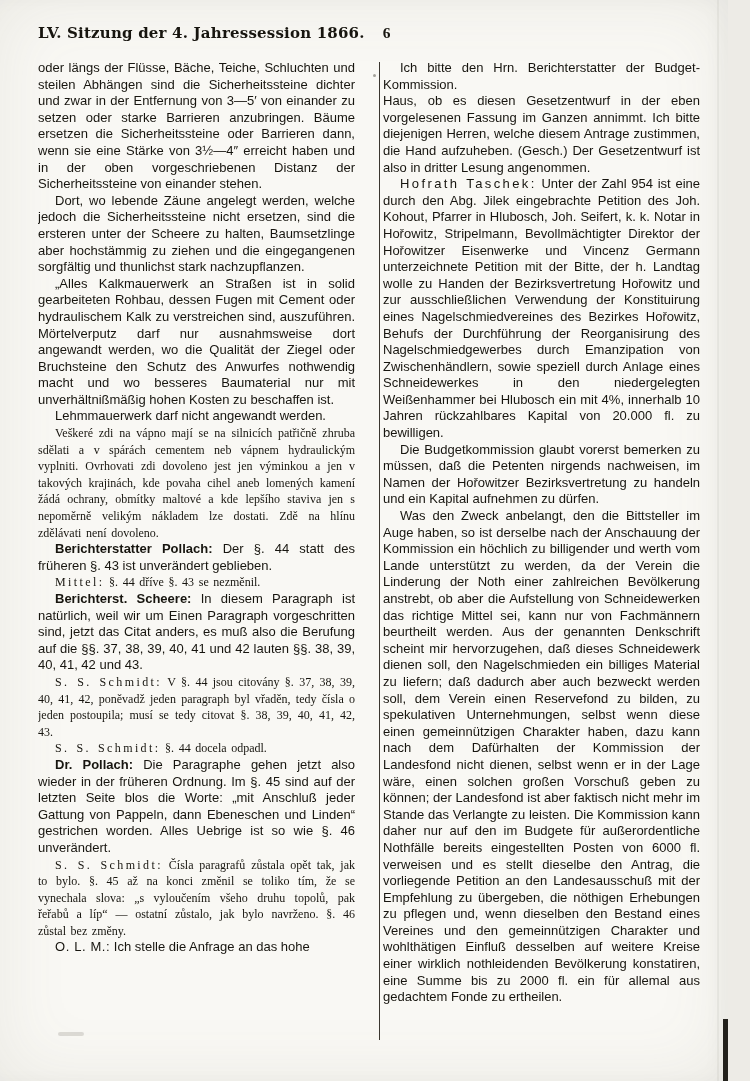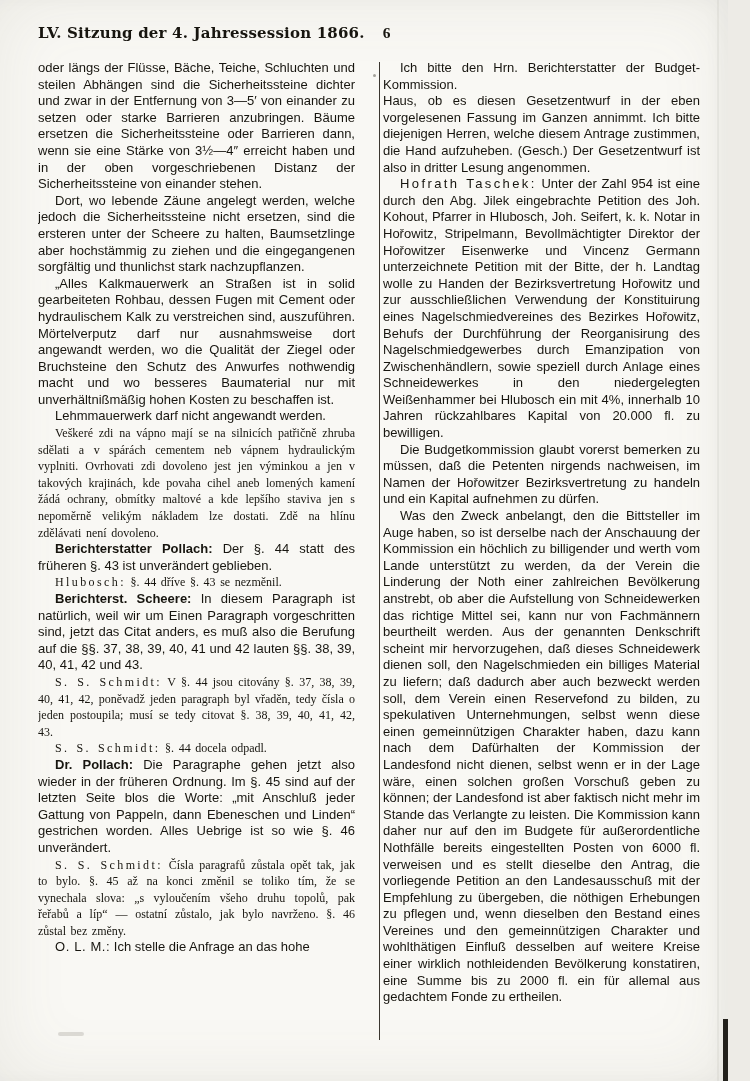--- a/index.html
+++ b/index.html
@@ -72,21 +72,21 @@
   </div>
 
   <div class="columns">
     <div class="col" id="col-left">
         <p class="para fraktur" lang="de">oder längs der Flüsse, Bäche, Teiche, Schluchten und steilen Abhängen sind die Sicherheitssteine dichter und zwar in der Entfernung von 3—5′ von einander zu setzen oder starke Barrieren anzubringen. Bäume ersetzen die Sicherheitssteine oder Barrieren dann, wenn sie eine Stärke von 3½—4″ erreicht haben und in der oben vorgeschriebenen Distanz der Sicherheitssteine von einander stehen.</p>
         <p class="para fraktur indent" lang="de">Dort, wo lebende Zäune angelegt werden, welche jedoch die Sicherheitssteine nicht ersetzen, sind die ersteren unter der Scheere zu halten, Baumsetzlinge aber hochstämmig zu ziehen und die eingegangenen sorgfältig und thunlichst stark nachzupflanzen.</p>
         <p class="para fraktur indent" lang="de">„Alles Kalkmauerwerk an Straßen ist in solid gearbeiteten Rohbau, dessen Fugen mit Cement oder hydraulischem Kalk zu verstreichen sind, auszuführen. Mörtelverputz darf nur ausnahmsweise dort angewandt werden, wo die Qualität der Ziegel oder Bruchsteine den Schutz des Anwurfes nothwendig macht und wo besseres Baumaterial nur mit unverhältnißmäßig hohen Kosten zu beschaffen ist.</p>
         <p class="para fraktur indent" lang="de">Lehmmauerwerk darf nicht angewandt werden.</p>
         <p class="para antiqua indent" lang="cs">Veškeré zdi na vápno mají se na silnicích patřičně zhruba sdělati a v spárách cementem neb vápnem hydraulickým vyplniti. Ovrhovati zdi dovoleno jest jen výminkou a jen v takových krajinách, kde povaha cihel aneb lomených kamení žádá ochrany, obmítky maltové a kde lepšího staviva jen s nepoměrně velikým nákladem lze dostati. Zdě na hlínu zdělávati není dovoleno.</p>
         <p class="para fraktur indent" lang="de"><span class="speaker bold">Berichterstatter Pollach:</span> Der §. 44 statt des früheren §. 43 ist unverändert geblieben.</p>
-        <p class="para antiqua indent" lang="cs"><span class="speaker spaced">Hlubosch:</span> §. 44 dříve §. 43 se nezměnil.</p>
+        <p class="para antiqua indent" lang="cs"><span class="speaker spaced">Mittel:</span> §. 44 dříve §. 43 se nezměnil.</p>
         <p class="para fraktur indent" lang="de"><span class="speaker bold">Berichterst. Scheere:</span> In diesem Paragraph ist natürlich, weil wir um Einen Paragraph vorgeschritten sind, jetzt das Citat anders, es muß also die Berufung auf die §§. 37, 38, 39, 40, 41 und 42 lauten §§. 38, 39, 40, 41, 42 und 43.</p>
         <p class="para antiqua indent" lang="cs"><span class="speaker spaced">S. S. Schmidt:</span> V §. 44 jsou citovány §. 37, 38, 39, 40, 41, 42, poněvadž jeden paragraph byl vřaděn, tedy čísla o jeden postoupila; musí se tedy citovat §. 38, 39, 40, 41, 42, 43.</p>
         <p class="para antiqua indent" lang="cs"><span class="speaker spaced">S. S. Schmidt:</span> §. 44 docela odpadl.</p>
         <p class="para fraktur indent" lang="de"><span class="speaker bold">Dr. Pollach:</span> Die Paragraphe gehen jetzt also wieder in der früheren Ordnung. Im §. 45 sind auf der letzten Seite blos die Worte: „mit Anschluß jeder Gattung von Pappeln, dann Ebeneschen und Linden“ gestrichen worden. Alles Uebrige ist so wie §. 46 unverändert.</p>
         <p class="para antiqua indent" lang="cs"><span class="speaker spaced">S. S. Schmidt:</span> Čísla paragrafů zůstala opět tak, jak to bylo. §. 45 až na konci změnil se toliko tím, že se vynechala slova: „s vyloučením všeho druhu topolů, pak řeřabů a líp“ — ostatní zůstalo, jak bylo navrženo. §. 46 zůstal bez změny.</p>
         <p class="para fraktur indent" lang="de"><span class="speaker plain">O. L. M.:</span> Ich stelle die Anfrage an das hohe</p>
       </div>
     <div class="col" id="col-right">
         <p class="para fraktur indent" lang="de">Ich bitte den Hrn. Berichterstatter der Budget-Kommission.</p>
         <p class="para fraktur" lang="de">Haus, ob es diesen Gesetzentwurf in der eben vorgelesenen Fassung im Ganzen annimmt. Ich bitte diejenigen Herren, welche diesem Antrage zustimmen, die Hand aufzuheben. (Gesch.) Der Gesetzentwurf ist also in dritter Lesung angenommen.</p>

